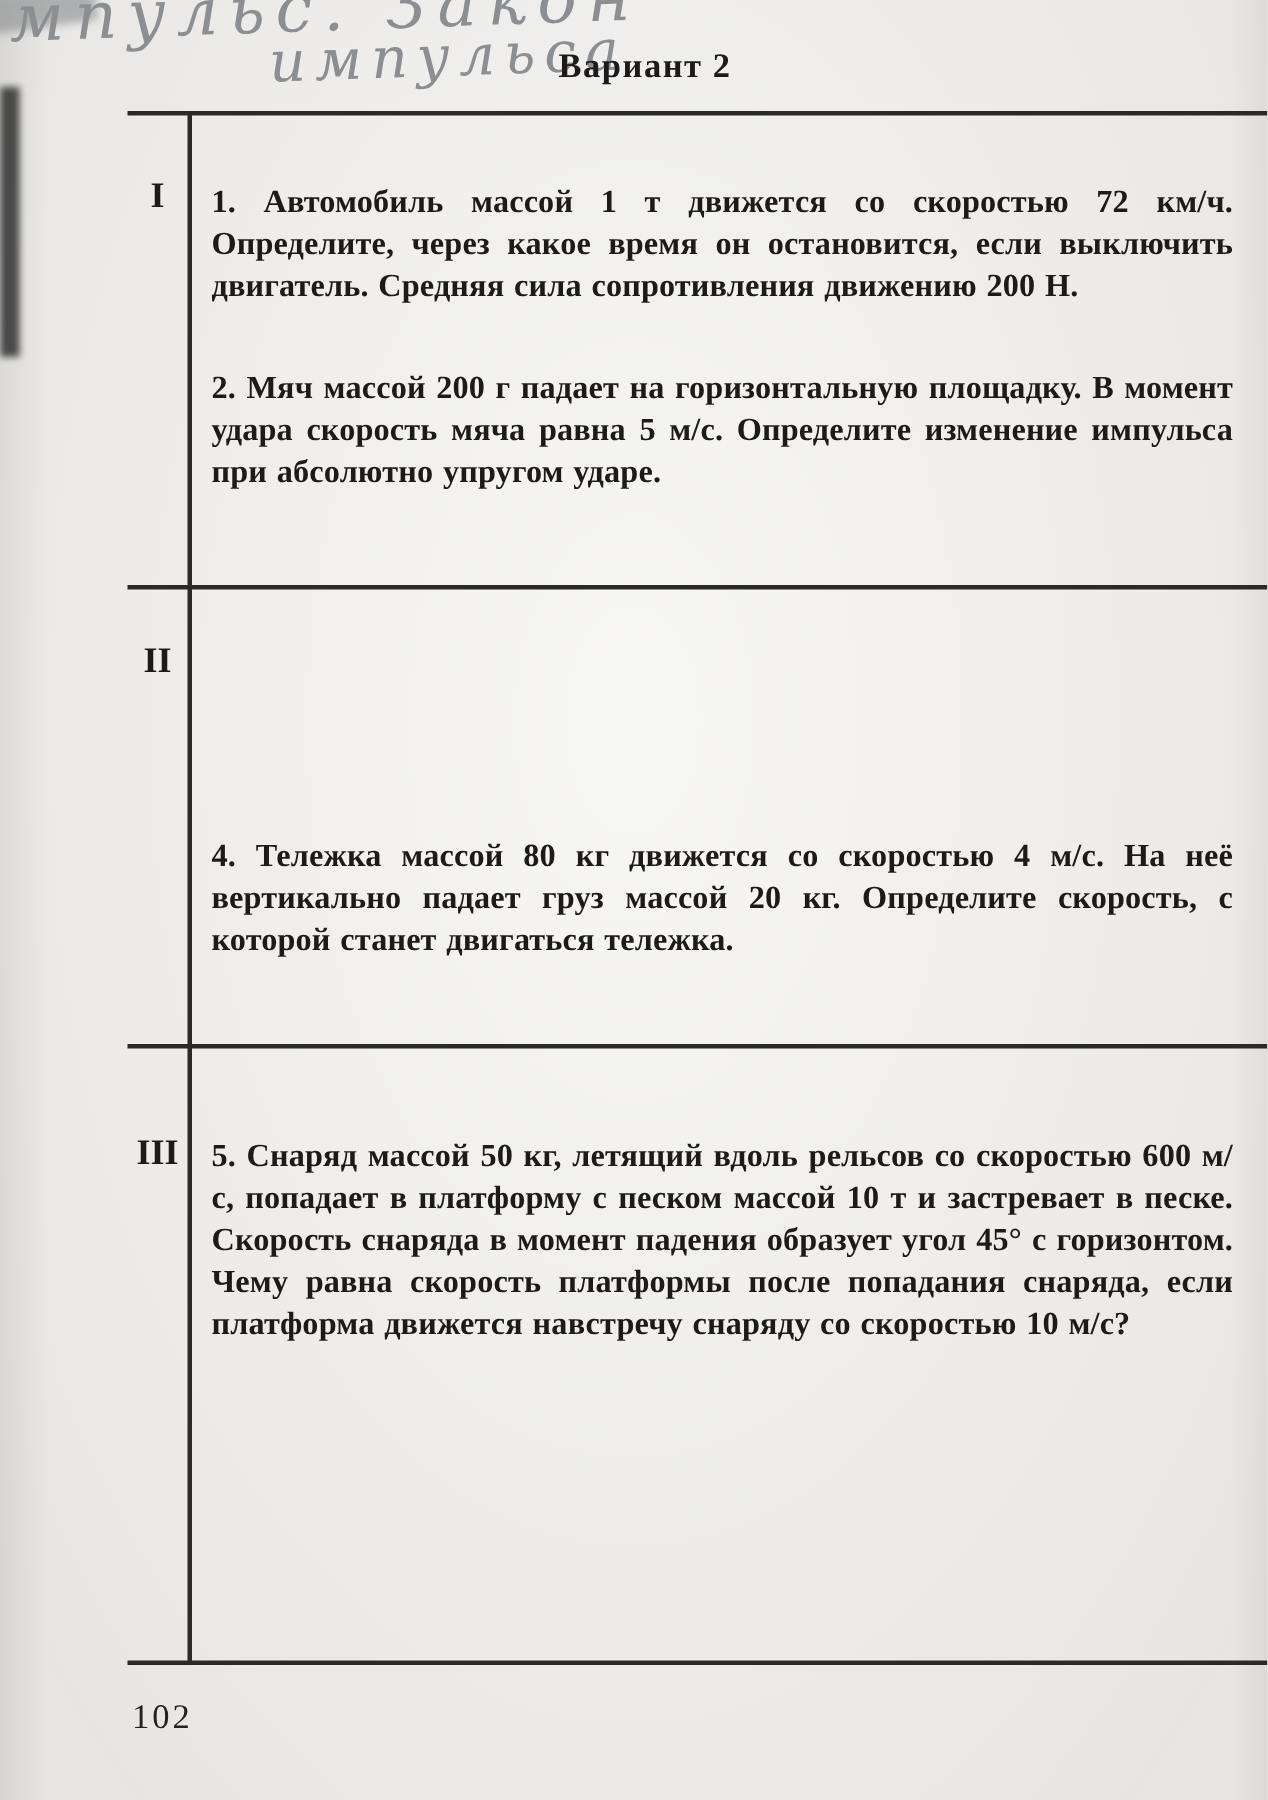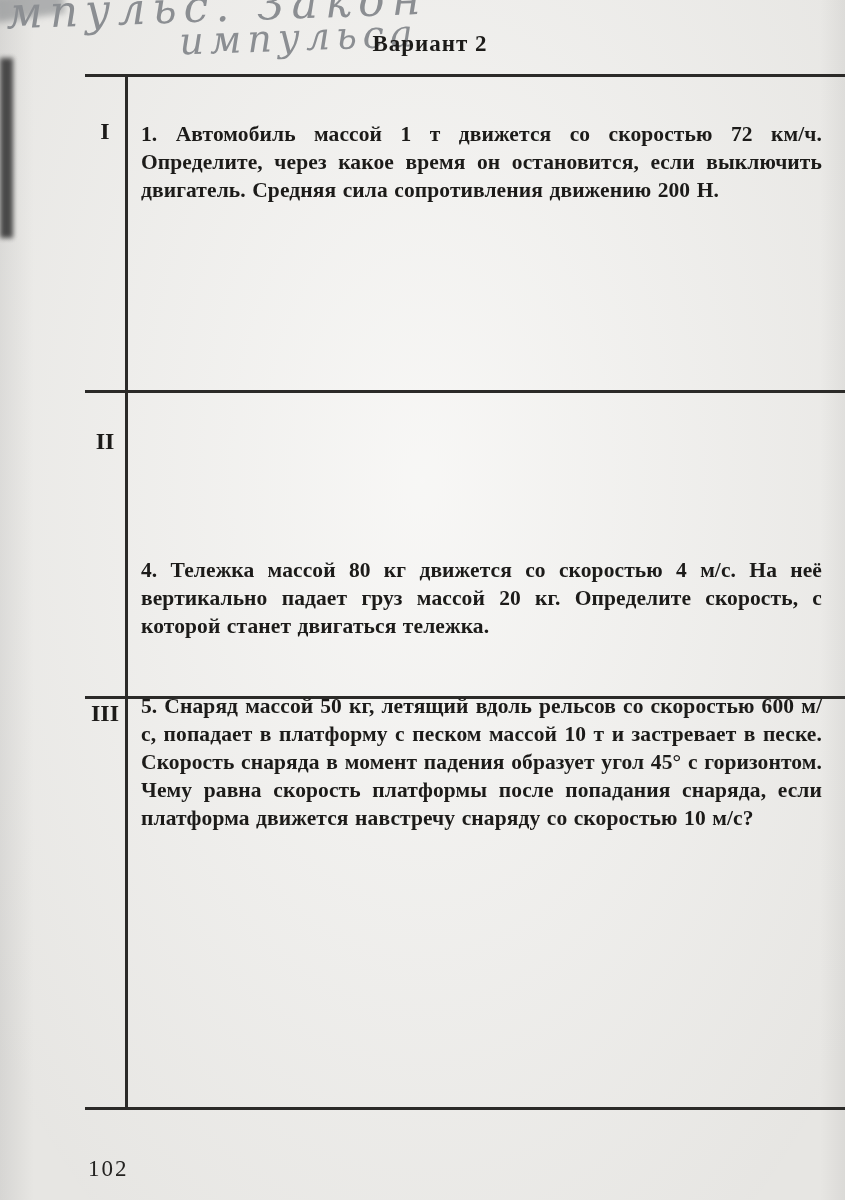--- a/index.html
+++ b/index.html
@@ -57,38 +57,38 @@
   .rule-div2{top:696px;}
   .rule-bottom{top:1107px;}
   .rule-v{position:absolute;width:3px;background:#2b2a28;left:125px;top:74px;height:1036px;}
   
   .numeral{
     position:absolute;left:85px;width:40px;text-align:center;
     font-size:24px;font-weight:700;
   }
   .num-1{top:118px;}
   .num-2{top:428px;text-align:center;}
-  .num-3{top:700px;}
+  .num-3{top:756px;}
   
   .problem{
     position:absolute;left:141px;width:681px;
     font-size:21.5px;line-height:28px;font-weight:700;
     text-align:justify;letter-spacing:0.1px;
     word-spacing:1px;
   }
   .p1{top:120px;}
   .p2{top:244px;}
   .p3{top:424px;}
   .p4{top:556px;font-family:Liberation Serif, serif;}
-  .p5{top:692px;}
+  .p5{top:756px;}
   .p6{top:916px;}
   
   .page-number{
     position:absolute;left:88px;top:1132px;
-    font-size:23px;letter-spacing:2px;font-weight:400;color:#242321;margin-top:24px;
+    font-size:23px;letter-spacing:2px;font-weight:400;color:#242321;
   }
 </style>
 </head>
 <body>
 
 <div class="sheet">
 
   <div class="smudge-corner"></div>
   <div class="smudge-left"></div>
 
@@ -103,18 +103,19 @@
   <div class="rule-v"></div>
   <div class="rule-h rule-div1"></div>
   <div class="rule-h rule-div2"></div>
   <div class="rule-h rule-bottom"></div>
 
   <div class="numeral num-1">I</div>
   <div class="numeral num-2">II</div>
   <div class="numeral num-3">III</div>
 
   <div class="problem p1">1. Автомобиль массой 1 т движется со скоростью 72 км/ч. Определите, через какое время он остановится, если выключить двигатель. Средняя сила сопротивления движению 200 Н.</div>
+  <div class="problem p2">2. Мяч массой 200 г падает на горизонтальную площадку. В момент удара скорость мяча равна 5 м/с. Определите изменение импульса при абсолютно упругом ударе.</div>
   <div class="problem p4">4. Тележка массой 80 кг движется со скоростью 4 м/с. На неё вертикально падает груз массой 20 кг. Определите скорость, с которой станет двигаться тележка.</div>
   <div class="problem p5">5. Снаряд массой 50 кг, летящий вдоль рельсов со скоростью 600 м/с, попадает в платформу с песком массой 10 т и застревает в песке. Скорость снаряда в момент падения образует угол 45° с горизонтом. Чему равна скорость платформы после попадания снаряда, если платформа движется навстречу снаряду со скоростью 10 м/с?</div>
 
   <div class="page-number">102</div>
 
 </div>
 
 </body></html>

